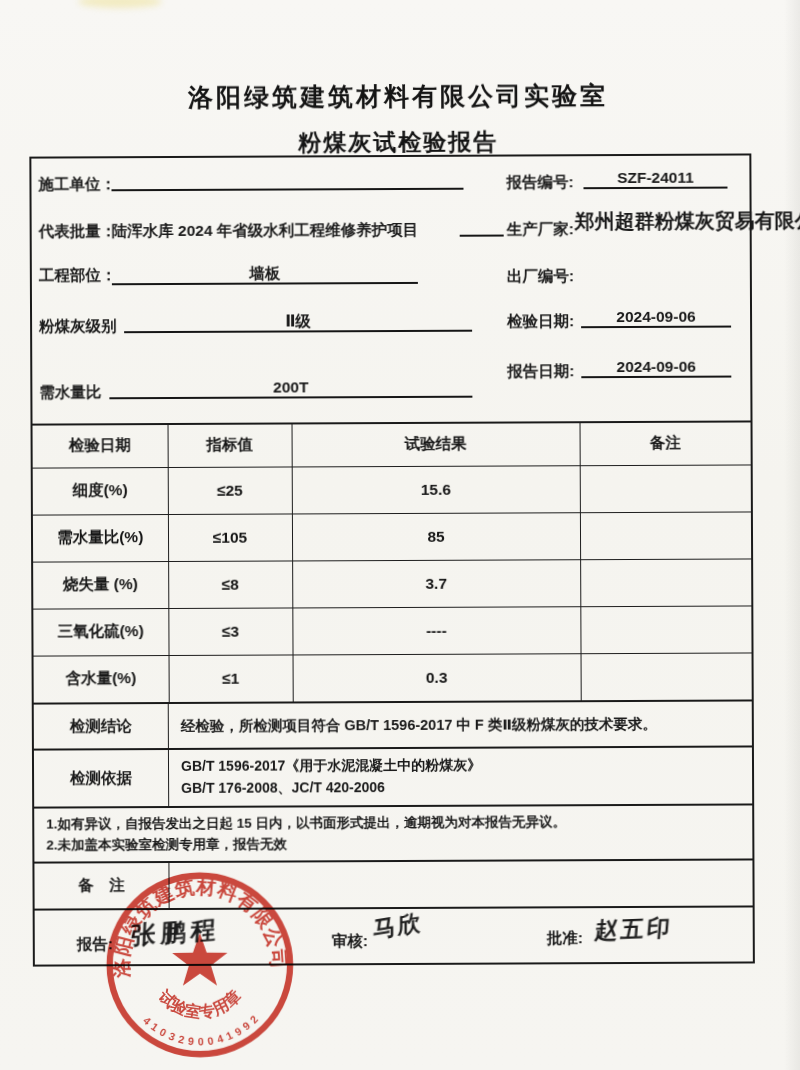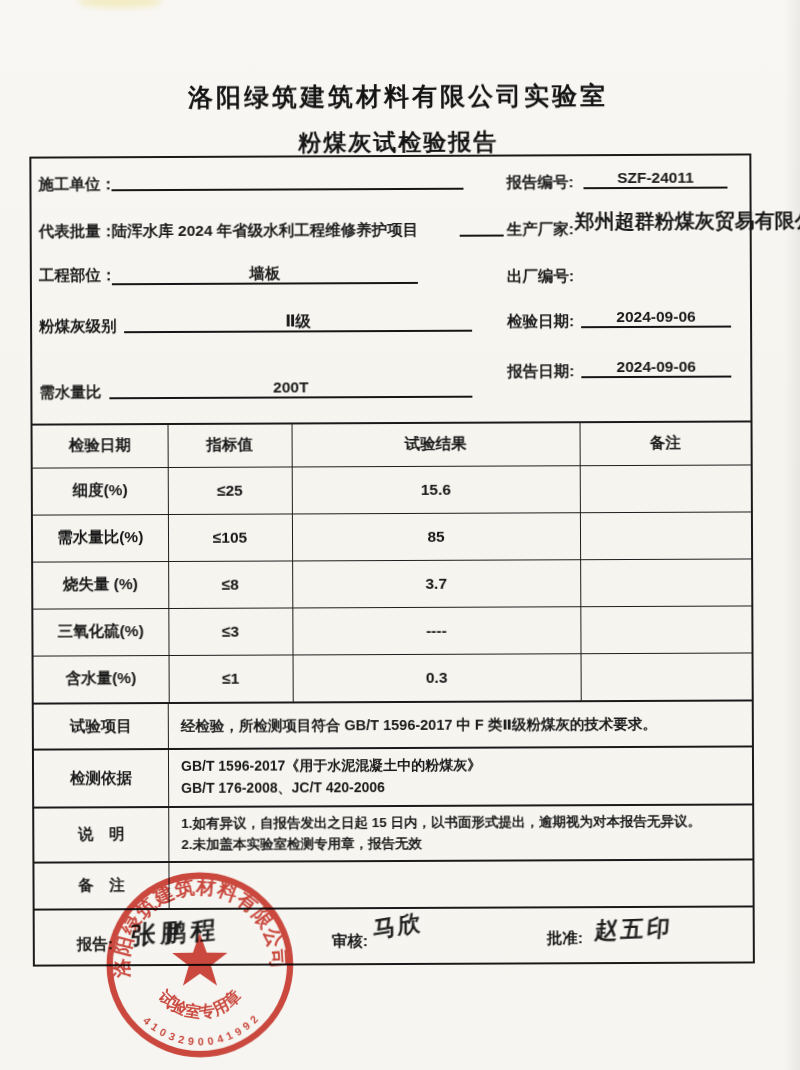--- a/index.html
+++ b/index.html
@@ -153,34 +153,33 @@
         <tr>
           <td>含水量(%)</td>
           <td>≤1</td>
           <td>0.3</td>
           <td></td>
         </tr>
       </tbody>
     </table>
 
     <div class="info-row h-conclusion">
-      <div class="info-label">试验项目</div>
+      <div class="info-label">检测结论</div>
       <div class="info-content" style="font-size:14.5px">经检验，所检测项目符合 GB/T 1596-2017 中 F 类Ⅱ级粉煤灰的技术要求。</div>
     </div>
 
     <div class="info-row h-basis">
       <div class="info-label">检测依据</div>
       <div class="info-content">
         <div>GB/T 1596-2017《用于水泥混凝土中的粉煤灰》</div>
         <div>GB/T 176-2008、JC/T 420-2006</div>
       </div>
     </div>
 
     <div class="info-row h-notes">
-      <div class="info-label">说　明</div>
       <div class="info-content notes-text">
         <div>1.如有异议，自报告发出之日起 15 日内，以书面形式提出，逾期视为对本报告无异议。</div>
         <div>2.未加盖本实验室检测专用章，报告无效</div>
       </div>
     </div>
 
     <div class="info-row h-remark">
       <div class="info-label">备　注</div>
       <div class="info-content"></div>
     </div>

